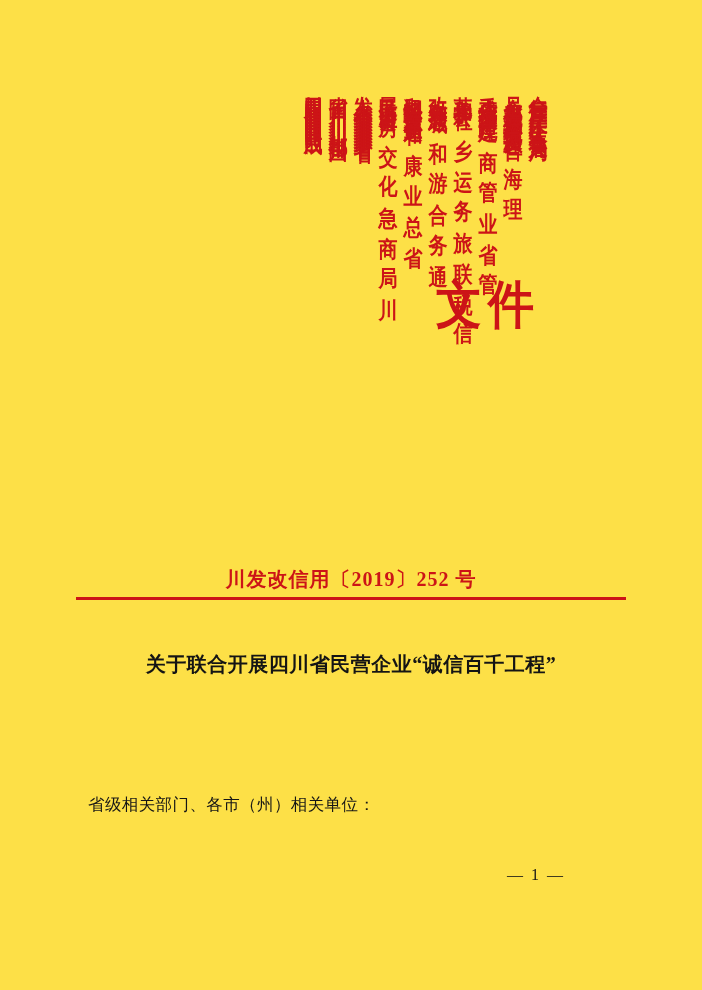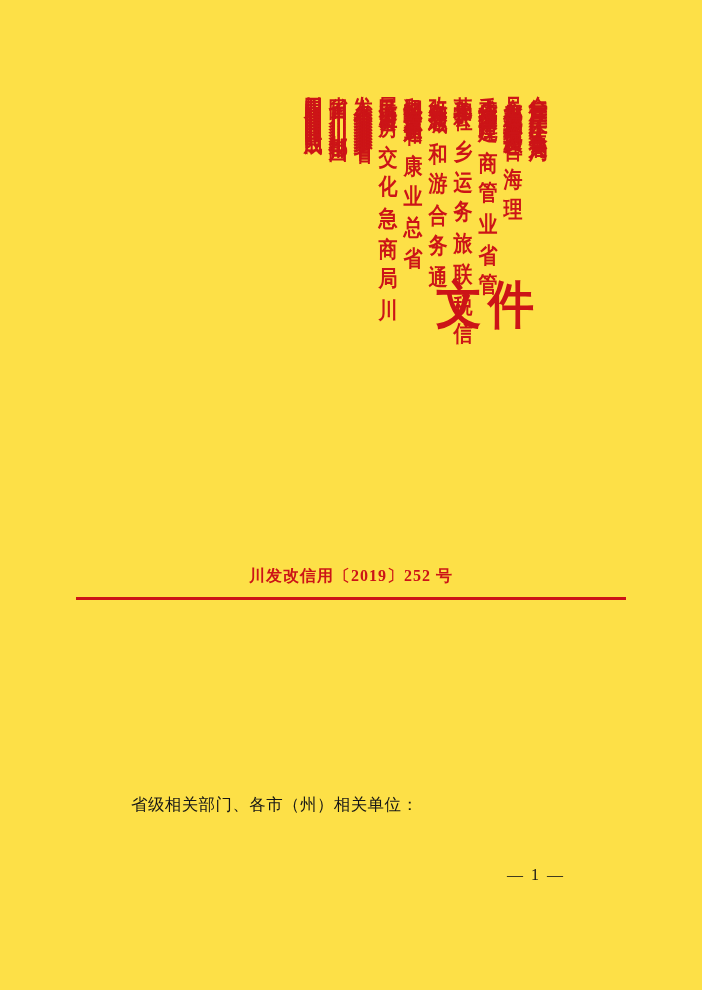--- a/index.html
+++ b/index.html
@@ -69,21 +69,21 @@
   }
 
   
   .doc-number {
     position: absolute;
     top: 566px;
     left: 0;
     width: 702px;
     text-align: center;
     color: #cc1417;
-    font-size: 16px;
+    font-size: 20px;
     font-weight: 700;
     letter-spacing: 1px;
   }
 
   
   .red-rule {
     position: absolute;
     top: 597px;
     left: 76px;
     width: 550px;
@@ -110,21 +110,21 @@
   .body-block {
     position: absolute;
     top: 790px;
     left: 88px;
     width: 530px;
     font-size: 16.5px;
     line-height: 1.85;
     color: #161616;
     letter-spacing: 0.4px;
   }
-  .salutation { display: block; margin-left: 43px; }
+  .salutation { display: block; }
   .para-indent { display: block; text-indent: 2em; }
 
   
   .page-footer {
     position: absolute;
     top: 866px;
     left: 0;
     width: 702px;
     text-align: center;
     font-size: 16px;
@@ -152,20 +152,21 @@
       <div class="mast-col">川四四四四四四四四四四四成四</div>
     </div>
     <div class="mast-wenjian">文件</div>
   </div>
 
   <div class="doc-number">川发改信用〔2019〕252 号</div>
 
   <div class="red-rule"></div>
 
   <div class="title-block">
+    <span class="title-line">关于联合开展四川省民营企业“诚信百千工程”</span>
   </div>
 
   <div class="body-block">
     <span class="salutation">省级相关部门、各市（州）相关单位：</span>
   </div>
 
   <div class="page-footer">
     <span class="inner">— 1 —</span>
   </div>
 

